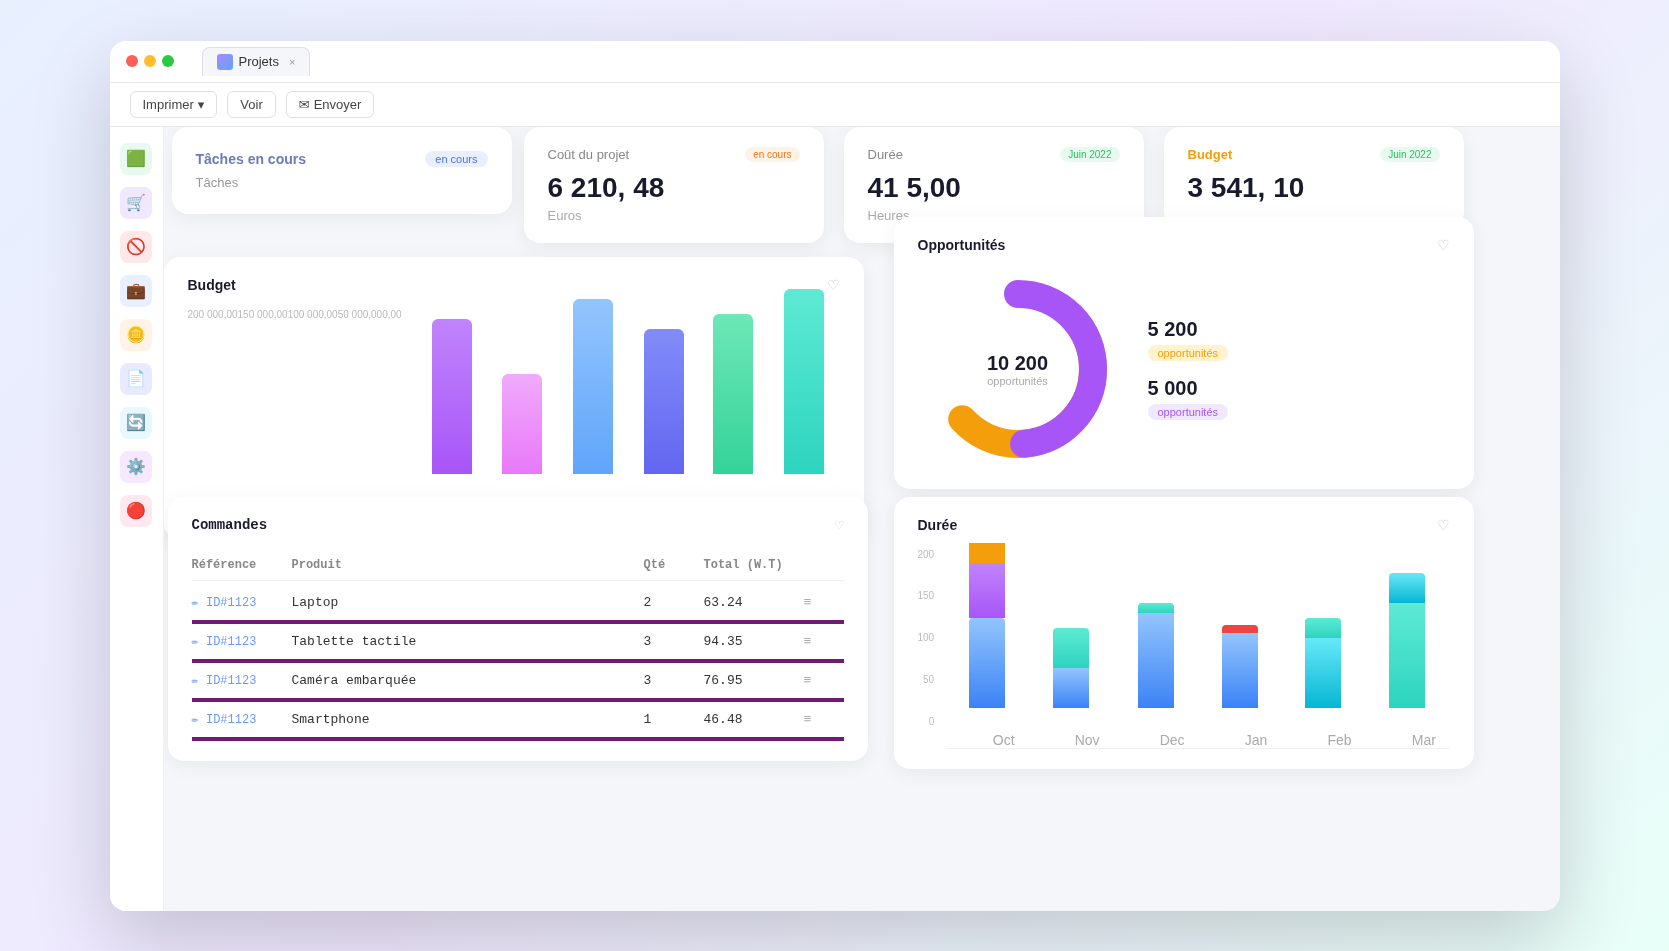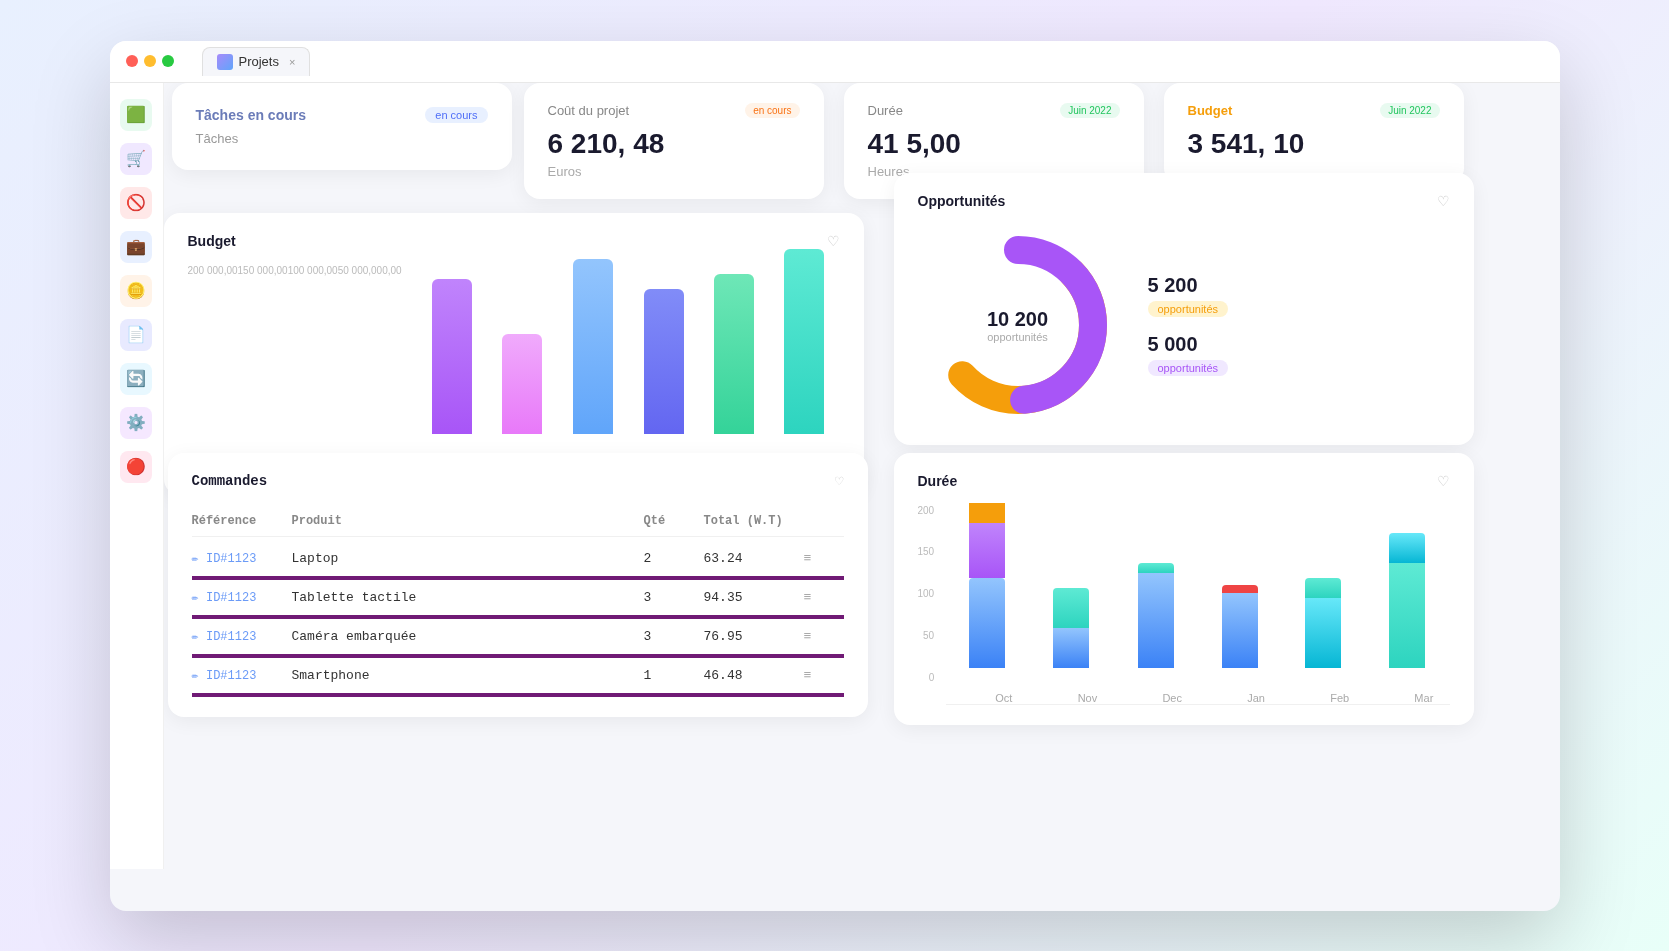--- a/index.html
+++ b/index.html
@@ -302,21 +302,21 @@
       align-items: center;
       gap: 4px;
     }
 
     .bar {
       width: 40px;
       border-radius: 6px 6px 0 0;
     }
 
     .bar-label {
-      font-size: 11px;
+      font-size: 14px;
       color: #aaa;
       margin-top: 24px;
       padding-left: 33px;
     }
 
     
     .table-header {
       display: grid;
       grid-template-columns: 100px 1fr 60px 100px 40px;
       font-size: 12px;
@@ -433,20 +433,33 @@
       <div class="dot dot-yellow"></div>
       <div class="dot dot-green"></div>
     </div>
     <div class="browser-tab">
       <span class="tab-icon"></span>
       <span>Projets</span>
       <span class="tab-close">×</span>
     </div>
   </div>
 
+  <div class="browser-toolbar">
+    <button class="toolbar-btn">
+      <span>Imprimer</span>
+      <span>▾</span>
+    </button>
+    <button class="toolbar-btn">
+      <span>Voir</span>
+    </button>
+    <button class="envoyer-btn">
+      <span>✉</span>
+      <span>Envoyer</span>
+    </button>
+  </div>
 
   <div class="main-content">
 
     <div class="sidebar">
       <div class="sidebar-icon green">🟩</div>
       <div class="sidebar-icon purple">🛒</div>
       <div class="sidebar-icon red">🚫</div>
       <div class="sidebar-icon blue">💼</div>
       <div class="sidebar-icon orange">🪙</div>
       <div class="sidebar-icon indigo">📄</div>

